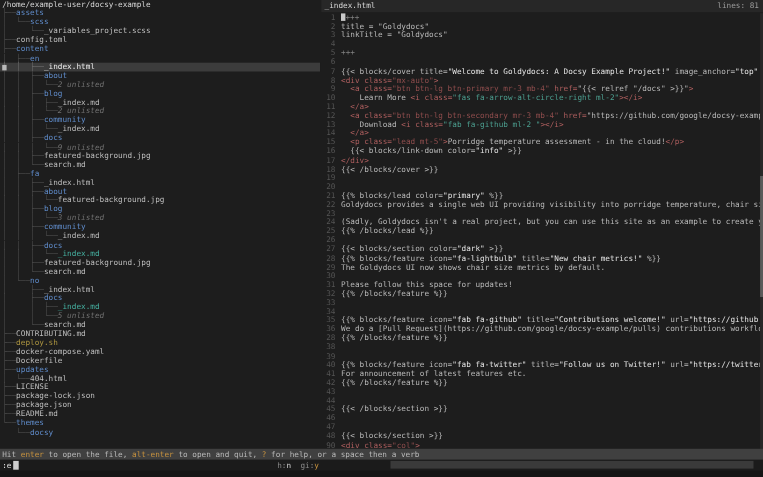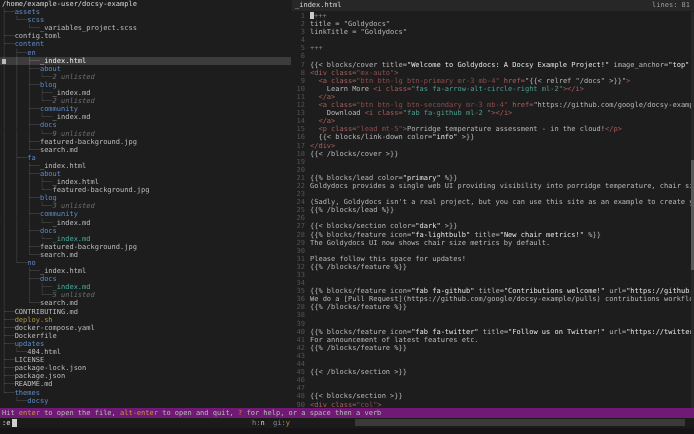--- a/index.html
+++ b/index.html
@@ -30,21 +30,21 @@
   .preview-header .count{float:right;color:#9c9c9c;}
   .code{position:absolute;top:12px;left:0;right:3px;bottom:0;overflow:hidden;}
   .line{height:8.1px;white-space:pre;}
   .ln{display:inline-block;width:13px;text-align:right;color:#545454;margin-right:5px;}
   .d{color:var(--def);} .w{color:var(--bright);} .g{color:var(--dim);}
   .r{color:var(--red);text-align:right;} .dr{color:var(--dred);} .t{color:var(--teal);} .o{color:var(--orange);}
   .cur{display:inline-block;width:4px;height:7px;background:#c9c9c9;vertical-align:-1px;}
   .scrollbar{position:absolute;right:0;top:12px;bottom:0;width:3px;background:#282828;}
   .scroll-thumb{position:absolute;top:148px;height:110px;left:0;width:3px;background:#5a5a5a;}
   
-  .status-bar{position:absolute;left:0;top:408px;width:694px;height:10px;background:#701a75;
+  .status-bar{position:absolute;left:0;top:408px;width:694px;height:10px;background:#404040;
     padding:1px 0 0 2px;box-sizing:border-box;white-space:pre;color:#b5b5b5;}
   .input-row{position:absolute;left:0;top:418px;width:694px;height:10px;background:#1b1b1b;}
   .prompt{position:absolute;left:2px;top:1px;color:#e0e0e0;white-space:pre;}
   .cursor{position:absolute;left:12px;top:1px;width:5px;height:8px;background:#cfcfcf;}
   .flags{position:absolute;left:252px;top:1px;white-space:pre;}
   .flags .lbl{color:#8a8a8a;} .flags .val{color:#d6d6d6;}
   .right-strip{position:absolute;left:355px;top:1px;width:330px;height:7px;background:#3a3a3a;}
   .bottom-gap{position:absolute;left:0;top:428px;width:694px;height:6px;background:#151515;}
 </style>
 </head>
@@ -67,21 +67,20 @@
       <div class="row"><span class="prefix">│  │  │  └──</span><span class="name unl">2 unlisted</span></div>
       <div class="row"><span class="prefix">│  │  ├──</span><span class="name dir">community</span></div>
       <div class="row"><span class="prefix">│  │  │  └──</span><span class="name file">_index.md</span></div>
       <div class="row"><span class="prefix">│  │  ├──</span><span class="name dir">docs</span></div>
       <div class="row"><span class="prefix">│  │  │  └──</span><span class="name unl">9 unlisted</span></div>
       <div class="row"><span class="prefix">│  │  ├──</span><span class="name file">featured-background.jpg</span></div>
       <div class="row"><span class="prefix">│  │  └──</span><span class="name file">search.md</span></div>
       <div class="row"><span class="prefix">│  ├──</span><span class="name dir">fa</span></div>
       <div class="row"><span class="prefix">│  │  ├──</span><span class="name file">_index.html</span></div>
       <div class="row"><span class="prefix">│  │  ├──</span><span class="name dir">about</span></div>
-      <div class="row"><span class="prefix">│  │  │  ├──</span><span class="name file">_index.html</span></div>
       <div class="row"><span class="prefix">│  │  │  └──</span><span class="name file">featured-background.jpg</span></div>
       <div class="row"><span class="prefix">│  │  ├──</span><span class="name dir">blog</span></div>
       <div class="row"><span class="prefix">│  │  │  └──</span><span class="name unl">3 unlisted</span></div>
       <div class="row"><span class="prefix">│  │  ├──</span><span class="name dir">community</span></div>
       <div class="row"><span class="prefix">│  │  │  └──</span><span class="name file">_index.md</span></div>
       <div class="row"><span class="prefix">│  │  ├──</span><span class="name dir">docs</span></div>
       <div class="row"><span class="prefix">│  │  │  └──</span><span class="name git">_index.md</span></div>
       <div class="row"><span class="prefix">│  │  ├──</span><span class="name file">featured-background.jpg</span></div>
       <div class="row"><span class="prefix">│  │  └──</span><span class="name file">search.md</span></div>
       <div class="row"><span class="prefix">│  └──</span><span class="name dir">no</span></div>

